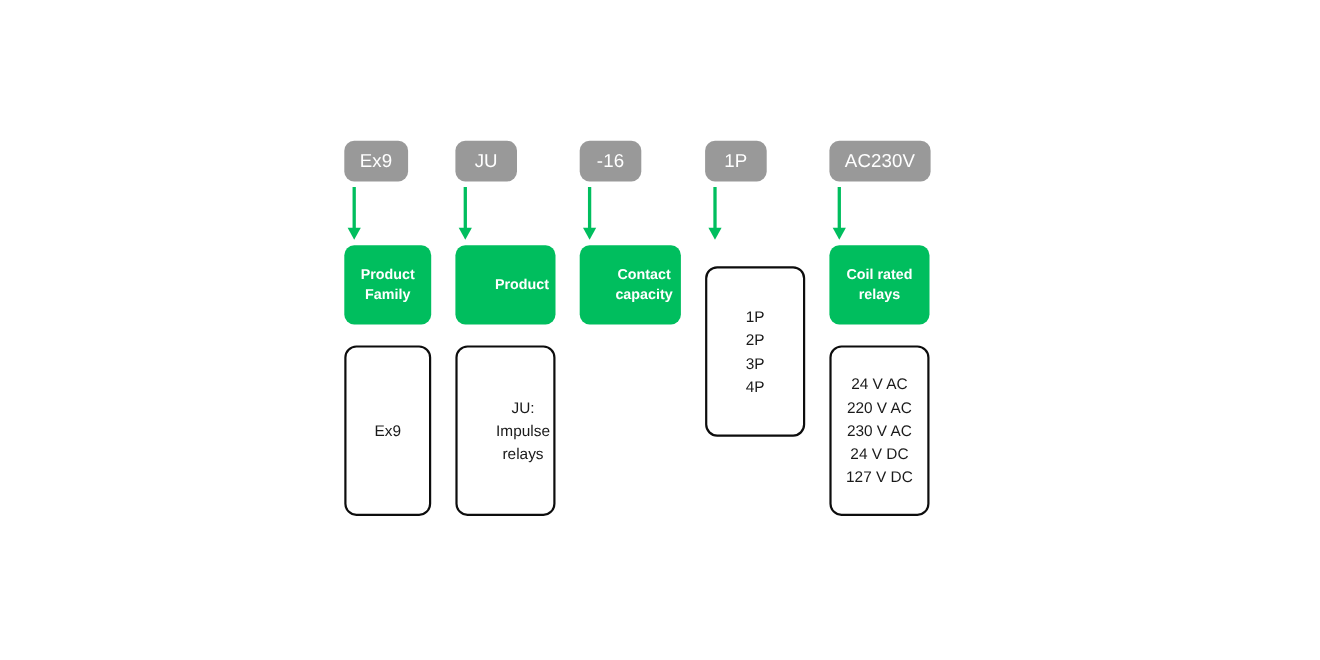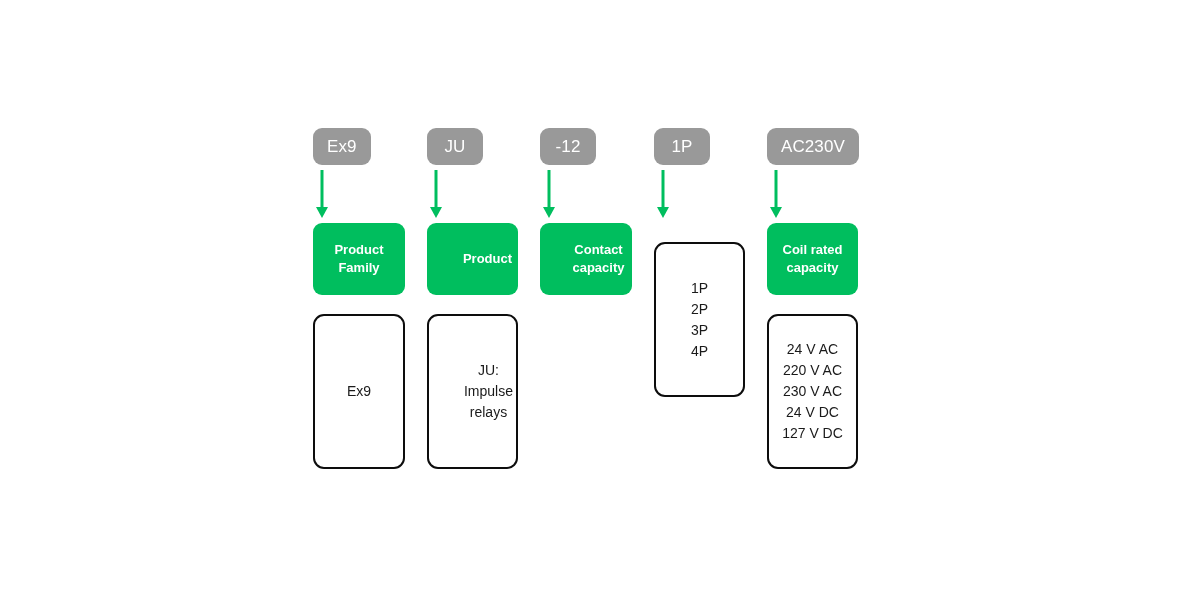--- a/index.html
+++ b/index.html
@@ -95,21 +95,21 @@
     line-height: 21px;
     display: flex;
     align-items: center;
     justify-content: center;
     text-align: center;
     padding: 0 4px;
     white-space: pre-line;
   }
 
   
-  .col-1 .detail-box, .col-1 .label-box { width: 92px; }
+  .col-1 .detail-box, .col-1 .label-box { width: 79px; }
   .col-2 .detail-box, .col-2 .label-box { width: 91px; padding-left: 36px; }
   .col-3 .detail-box, .col-3 .label-box { width: 92px; padding-left: 31px; }
   .col-4 .detail-box, .col-4 .label-box { width: 91px; }
   .col-5 .detail-box, .col-5 .label-box { width: 91px; }
 </style>
 </head>
 <body>
 
 <div class="diagram">
   <div class="columns">
@@ -129,21 +129,21 @@
       <div class="code-pill">JU</div>
       <svg class="arrow" viewBox="0 0 18 49" xmlns="http://www.w3.org/2000/svg">
         <line x1="9" y1="0" x2="9" y2="39" stroke="#00be5e" stroke-width="3"></line>
         <polygon points="9,48 3,37 15,37" fill="#00be5e"></polygon>
       </svg>
       <div class="label-box">Product</div>
       <div class="detail-box">JU: Impulse relays</div>
     </div>
 
     <div class="column col-3">
-      <div class="code-pill">-12</div>
+      <div class="code-pill">-16</div>
       <svg class="arrow" viewBox="0 0 18 49" xmlns="http://www.w3.org/2000/svg">
         <line x1="9" y1="0" x2="9" y2="39" stroke="#00be5e" stroke-width="3"></line>
         <polygon points="9,48 3,37 15,37" fill="#00be5e"></polygon>
       </svg>
       <div class="label-box">Contact
 capacity</div>
     </div>
 
     <div class="column col-4">
       <div class="code-pill">1P</div>
@@ -157,21 +157,21 @@
 4P</div>
     </div>
 
     <div class="column col-5">
       <div class="code-pill">AC230V</div>
       <svg class="arrow" viewBox="0 0 18 49" xmlns="http://www.w3.org/2000/svg">
         <line x1="9" y1="0" x2="9" y2="39" stroke="#00be5e" stroke-width="3"></line>
         <polygon points="9,48 3,37 15,37" fill="#00be5e"></polygon>
       </svg>
       <div class="label-box">Coil rated
-capacity</div>
+relays</div>
       <div class="detail-box">24 V AC
 220 V AC
 230 V AC
 24 V DC
 127 V DC</div>
     </div>
 
   </div>
 </div>
 

